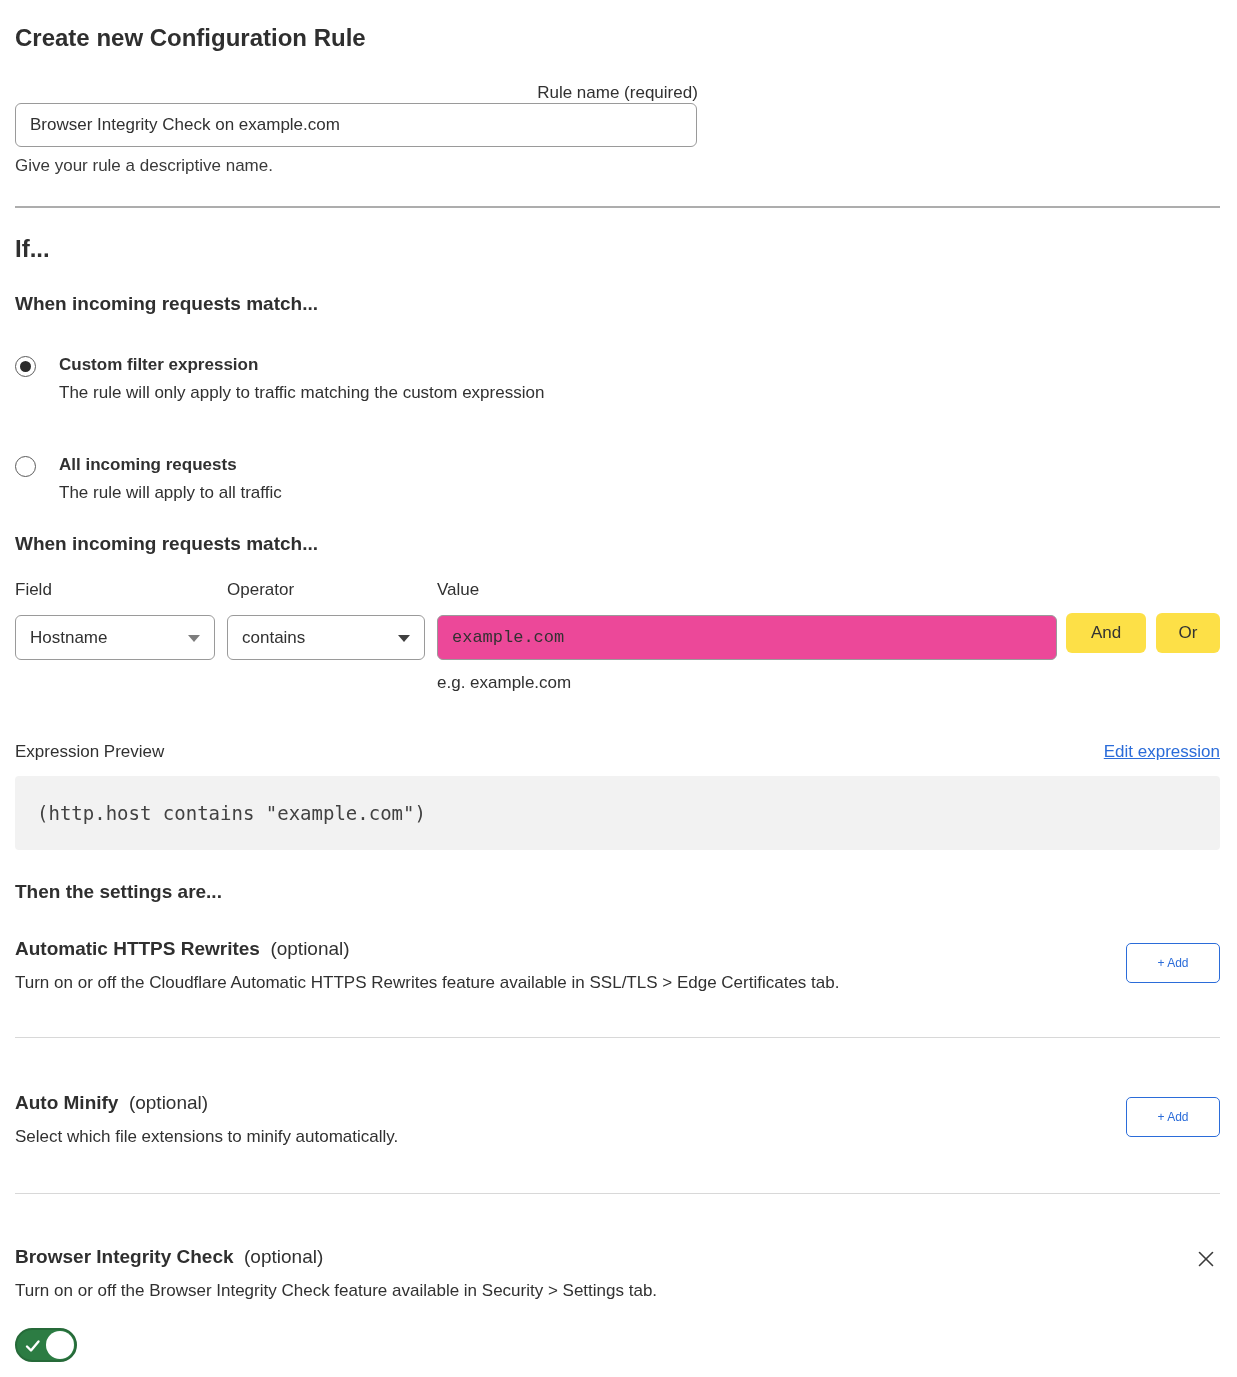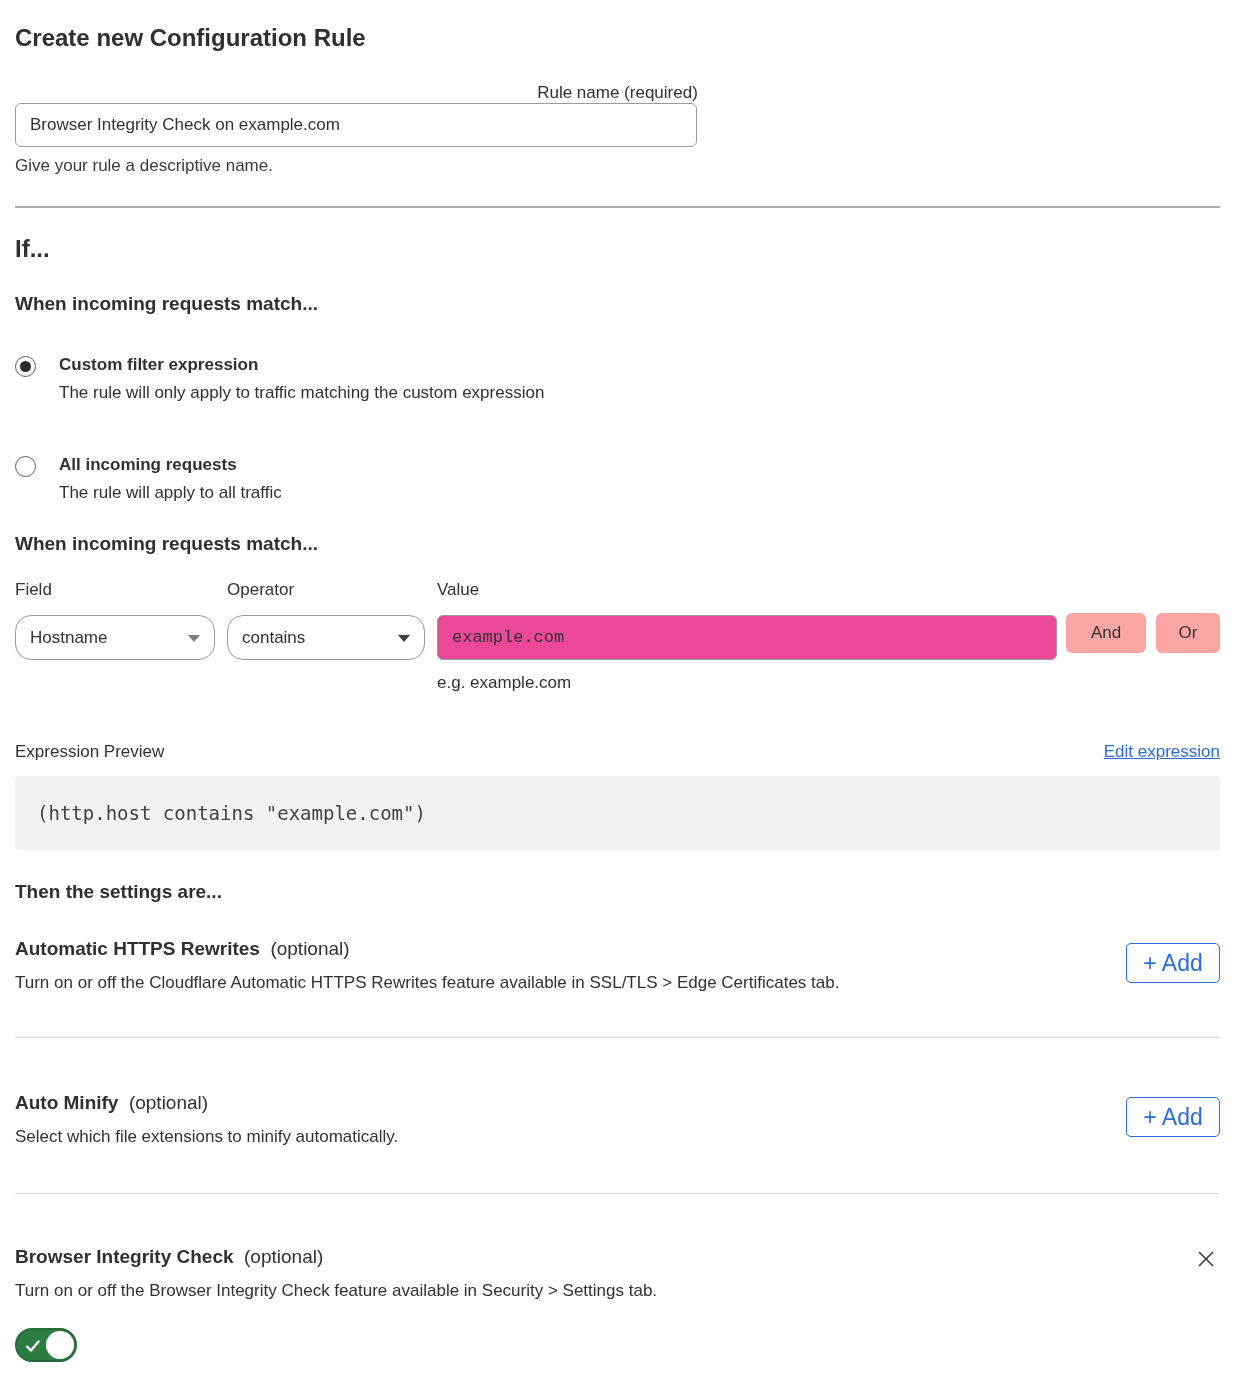--- a/index.html
+++ b/index.html
@@ -44,40 +44,40 @@
   .radio-label { font-size:17px; font-weight:700; }
   .radio-desc  { font-size:17px; margin-top:8px; }
 
   .builder-row { display:flex; margin-top:25px; }
   .col-field { width:200px; margin-right:12px; }
   .col-operator { width:198px; margin-right:12px; }
   .col-value { width:620px; margin-right:9px; }
   .col-label { font-size:17px; margin-bottom:15px; }
 
   .select-box {
-    position:relative; height:45px; border:1px solid #9a9a9a; border-radius:16px;
+    position:relative; height:45px; border:1px solid #9a9a9a; border-radius:6px;
     background:#fff; display:flex; align-items:center; padding:0 14px;
     font-size:17px; cursor:pointer;margin-top:10px;
   }
   .chevron {
     position:absolute; right:14px; top:50%; margin-top:-3px;
     width:0; height:0; border-left:6px solid transparent; border-right:6px solid transparent;
   }
   .chevron-gray { border-top:7px solid #7d7d7d; }
   .chevron-dark { border-top:7px solid #3f3f3f; }
 
   .value-input {
     width:100%; height:45px; border:1px solid #9a9a9a; border-radius:6px;
     background:#ec4899; padding:0 14px; font-size:17px; color:#313131;
     font-family:Liberation Mono, monospace; outline:none; display:block;
   }
   .eg-text { font-size:17px; margin-top:13px; }
 
   .andor-btn {
-    height:40px; border:none; border-radius:6px; background:#fca5a5;
+    height:40px; border:none; border-radius:6px; background:#fde047;
     color:#333; font-size:17px; font-family:"Liberation Sans", sans-serif;
     cursor:pointer; align-self:flex-start; margin-top:33px;
   }
   .and-btn { width:80px; margin-right:10px; }
   .or-btn  { width:64px; }
 
   .expr-row { display:flex; justify-content:space-between; align-items:flex-end; margin-top:49px; }
   .expr-label { font-size:17px; }
   .expr-edit-link { font-size:17px; color:#2b6cd9; text-decoration:underline; cursor:pointer; }
 
@@ -89,21 +89,21 @@
   }
 
   .then-heading { font-size:19px; font-weight:700; margin-top:31px; color:#2f2f2f; }
 
   .setting-row { display:flex; justify-content:space-between; align-items:flex-start; }
   .setting-title { font-size:19px; font-weight:700; color:#2f2f2f; }
   .setting-optional { font-size:19px; font-weight:400; color:#313131; margin-left:6px; }
   .setting-desc { font-size:17px; margin-top:13px; }
   .add-btn {
     width:94px; height:40px; background:#fff; border:1px solid #2b6cd9; border-radius:5px;
-    color:#2b6cd9; font-size:23px; font-family:"Liberation Sans", sans-serif;
+    color:#2b6cd9; font-size:12px; font-family:"Liberation Sans", sans-serif;
     cursor:pointer; flex:0 0 auto; margin-top:5px;margin-left:34px;
   }
 
   .s1 { margin-top:35px; }
   .d1 { margin-top:44px; }
   .s2 { margin-top:54px; }
   .d2 { margin-top:46px; }
   .s3 { margin-top:52px; }
 
   .close-icon { cursor:pointer; margin-top:3px; margin-right:4px; flex:0 0 auto; }

